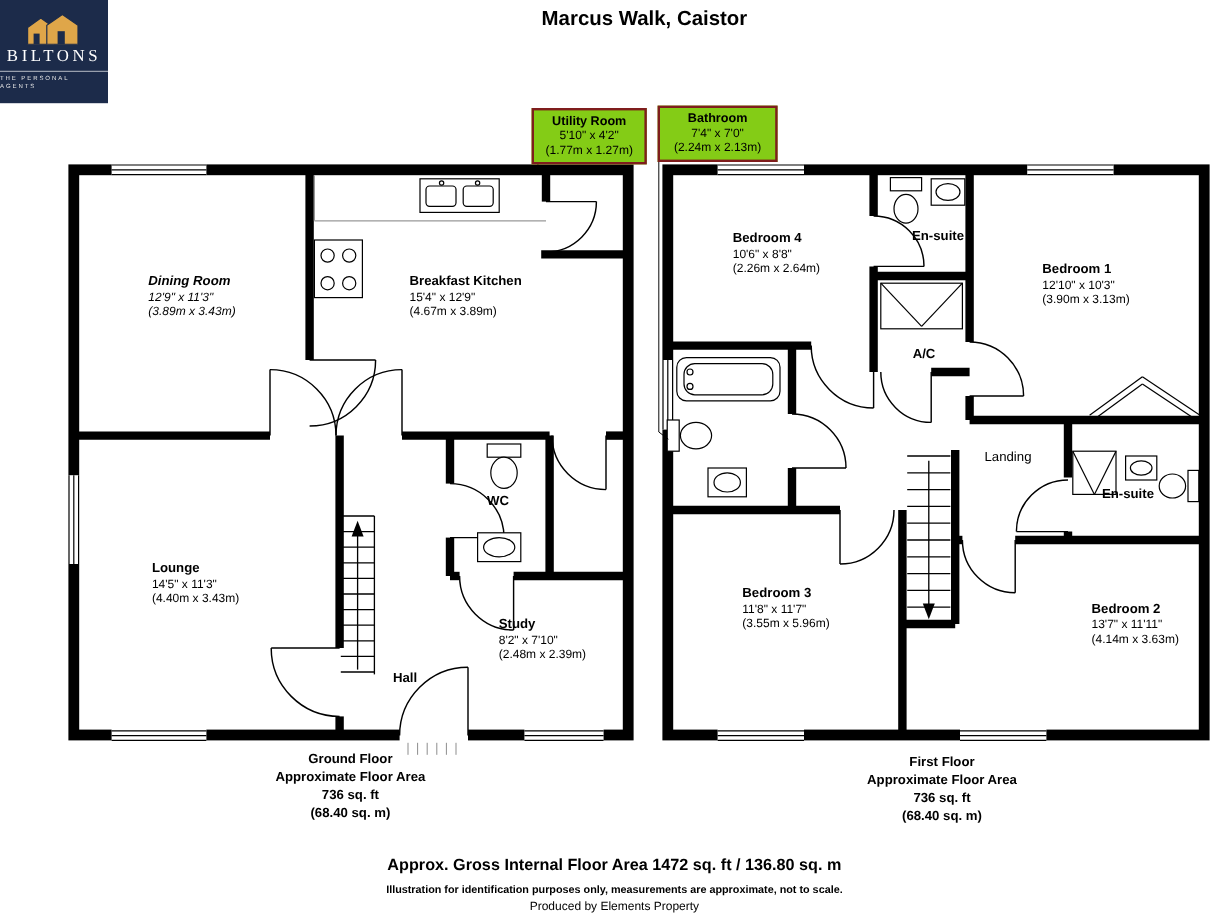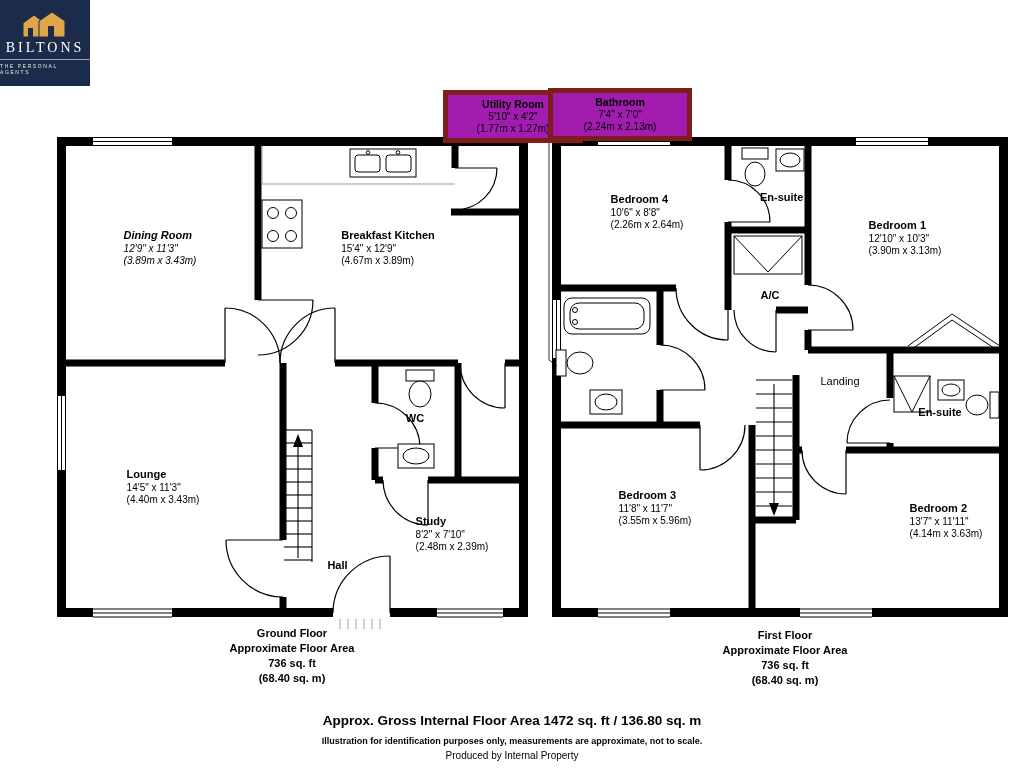--- a/index.html
+++ b/index.html
@@ -8,22 +8,22 @@
   .plan-svg{position:absolute;left:0;top:0;}
   
   .logo{position:absolute;left:0;top:0;width:90px;height:86px;background:#1c2b4a;
         display:flex;flex-direction:column;align-items:center;justify-content:center;gap:3px;}
   .logo-name{font-family:"Liberation Serif",serif;color:#ffffff;font-size:14px;letter-spacing:3px;}
   .logo-tagline{color:#e8e8e8;font-size:5px;letter-spacing:1.6px;border-top:1px solid rgba(255,255,255,.55);padding-top:3px;}
   
   .title{position:absolute;left:537px;top:6px;transform:translateX(-50%);
          font-size:17px;font-weight:bold;white-space:nowrap;}
   
-  .callout{position:absolute;border:5px solid #7f1d1d;background:#a21caf;text-align:center;
-           padding:3px 22px;line-height:1.22;}
+  .callout{position:absolute;border:2px solid #7f1d1d;background:#84cc16;text-align:center;
+           padding:3px 3px;line-height:1.22;}
   .callout .cn{font-weight:bold;font-size:10.5px;}
   .callout .cd{font-size:10px;}
   
   .room-label{position:absolute;transform:translate(-50%,-50%);
               line-height:1.25;white-space:nowrap;}
   .room-label .rn{font-weight:bold;font-size:11px;}
   .room-label .rd{font-size:10px;}
   .room-label.wrap{white-space:normal;width:46px;}
   
   .area-label{position:absolute;transform:translateX(-50%);text-align:center;
@@ -300,20 +300,21 @@
     <svg width="56" height="26" viewBox="0 0 56 26">
       <polygon points="6,26 6,12 17,4 28,12 28,26" fill="#dfa649" stroke="#1c2b4a" stroke-width="1"></polygon>
       <polygon points="22,26 22,10 35,1 48,10 48,26" fill="#dfa649" stroke="#1c2b4a" stroke-width="1"></polygon>
       <rect x="11" y="17" width="5" height="9" fill="#1c2b4a"></rect>
       <rect x="31" y="15" width="6" height="11" fill="#1c2b4a"></rect>
     </svg>
     <div class="logo-name">BILTONS</div>
     <div class="logo-tagline">THE PERSONAL AGENTS</div>
   </div>
 
+  <div class="title">Marcus Walk, Caistor</div>
 
   <div class="callout" style="left:443px;top:90px;width:86px;">
     <div class="cn">Utility Room</div>
     <div class="cd">5'10" x 4'2"</div>
     <div class="cd">(1.77m x 1.27m)</div>
   </div>
   <div class="callout" style="left:548px;top:88px;width:90px;">
     <div class="cn">Bathroom</div>
     <div class="cd">7'4" x 7'0"</div>
     <div class="cd">(2.24m x 2.13m)</div>
@@ -387,15 +388,15 @@
   </div>
   <div class="area-label" style="left:785px;top:628px;">
     <div>First Floor</div>
     <div>Approximate Floor Area</div>
     <div>736 sq. ft</div>
     <div>(68.40 sq. m)</div>
   </div>
 
   <div class="gross">Approx. Gross Internal Floor Area 1472 sq. ft / 136.80 sq. m</div>
   <div class="disclaimer">Illustration for identification purposes only, measurements are approximate, not to scale.</div>
-  <div class="credit">Produced by Internal Property</div>
+  <div class="credit">Produced by Elements Property</div>
 
 </div>
 
 </body></html>

